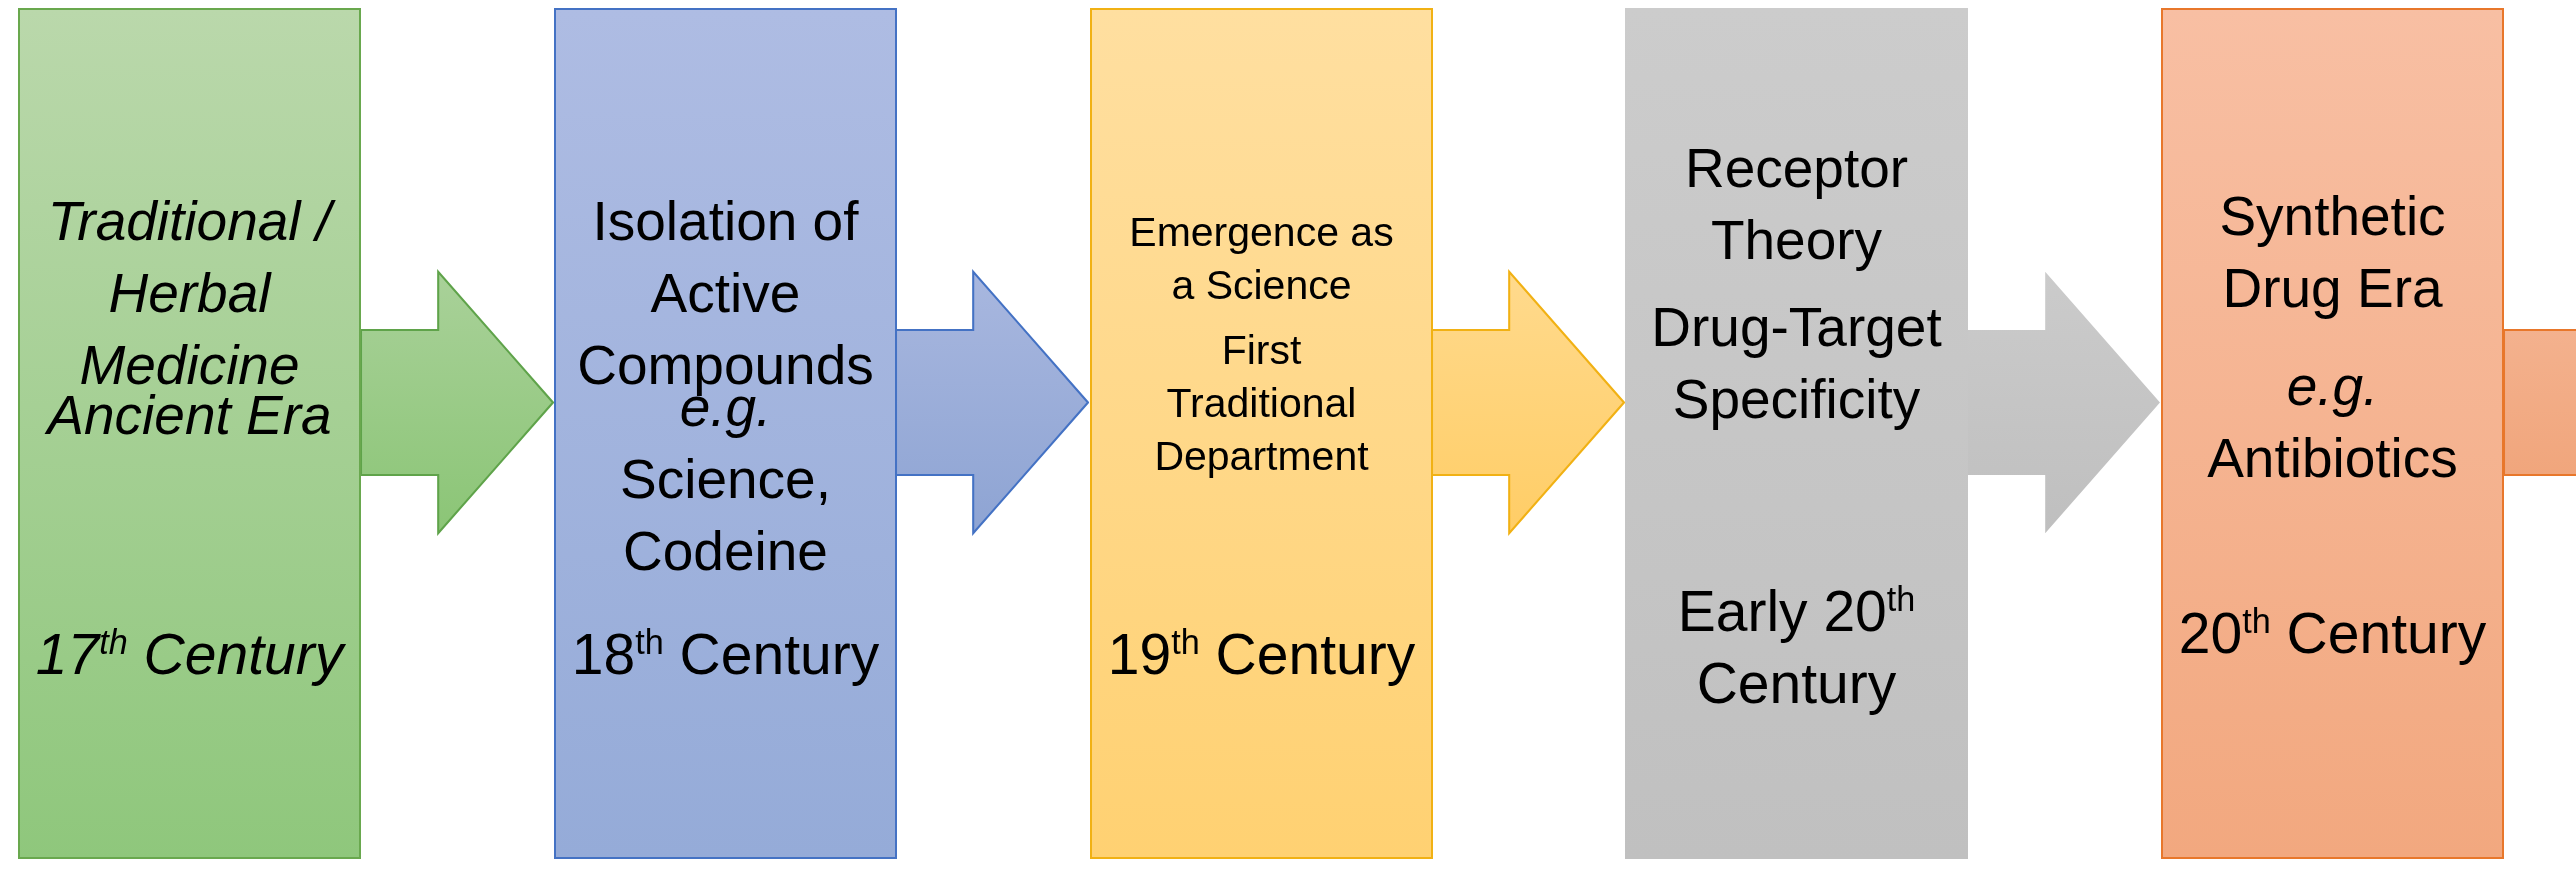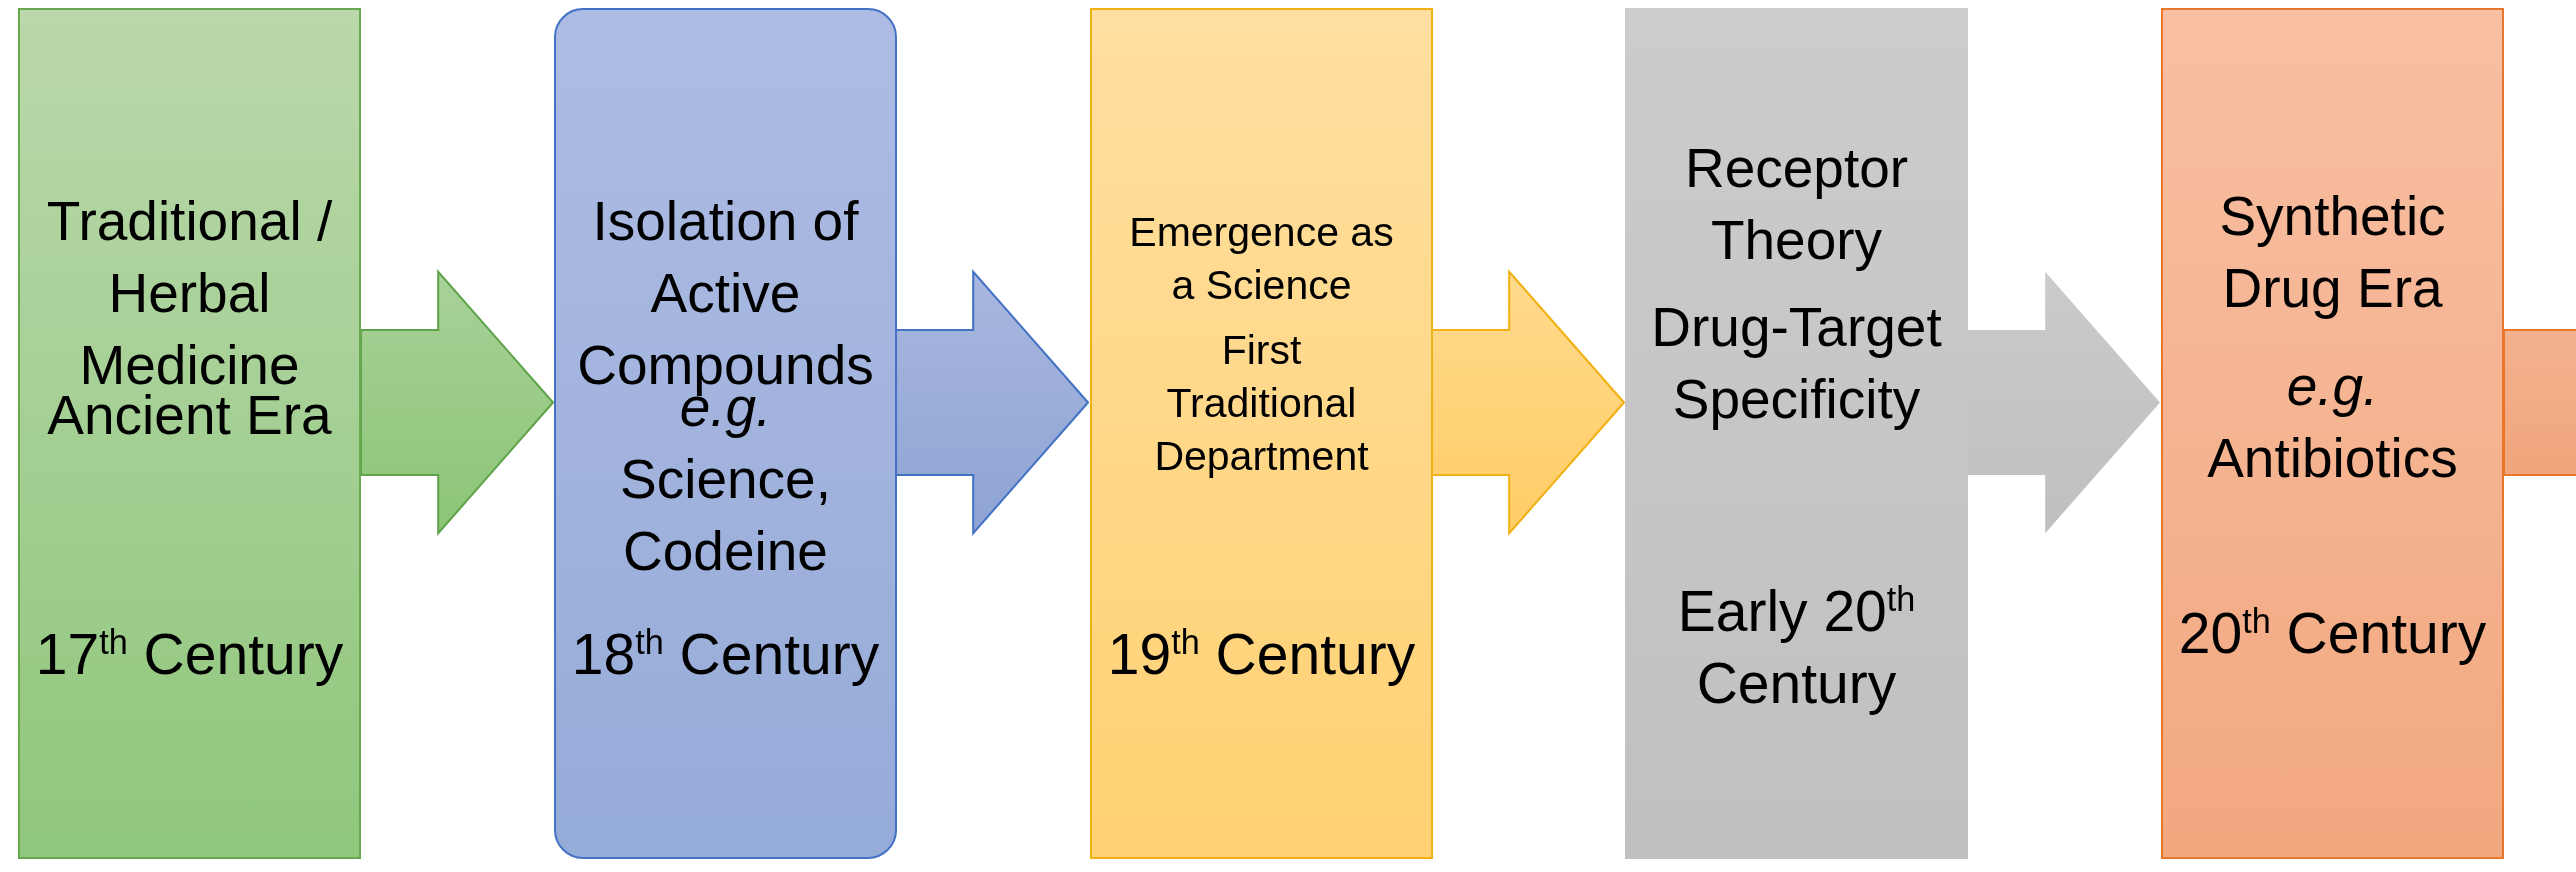--- a/index.html
+++ b/index.html
@@ -15,22 +15,22 @@
   }
   .stage-box {
     position: absolute;
     top: 8.2px;
     height: 851px;
     width: 343px;
     box-sizing: border-box;
     border: 2.1px solid transparent;
   }
   
-  .s1 { background: linear-gradient(#BAD8AB, #8FC77C); border-color: #69A84E; }
-  .s2 { background: linear-gradient(#AEBCE3, #95ABD8); border-color: #4472C4; border-radius: 29px; }
+  .s1 { background: linear-gradient(#BAD8AB, #8FC77C); border-color: #69A84E; font-style: italic; }
+  .s2 { background: linear-gradient(#AEBCE3, #95ABD8); border-color: #4472C4; }
   .s3 { background: linear-gradient(#FFDFA0, #FFD172); border-color: #F1B114; }
   .s4 { background: linear-gradient(#CCCCCC, #C0C0C0); border: none; }
   .s5 { background: linear-gradient(#F8BFA3, #F2A87F); border-color: #E8772B; }
 
   .s1 { left: 18px; }
   .s2 { left: 554px; }
   .s3 { left: 1090px; padding-left: 36px; }
   .s4 { left: 1625px; }
   .s5 { left: 2161px; padding-left: 9px; }
 

